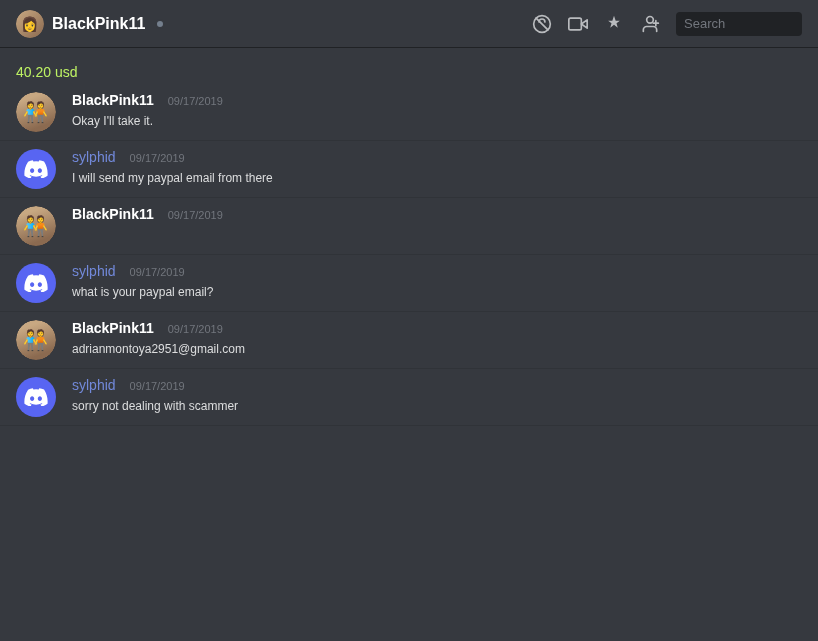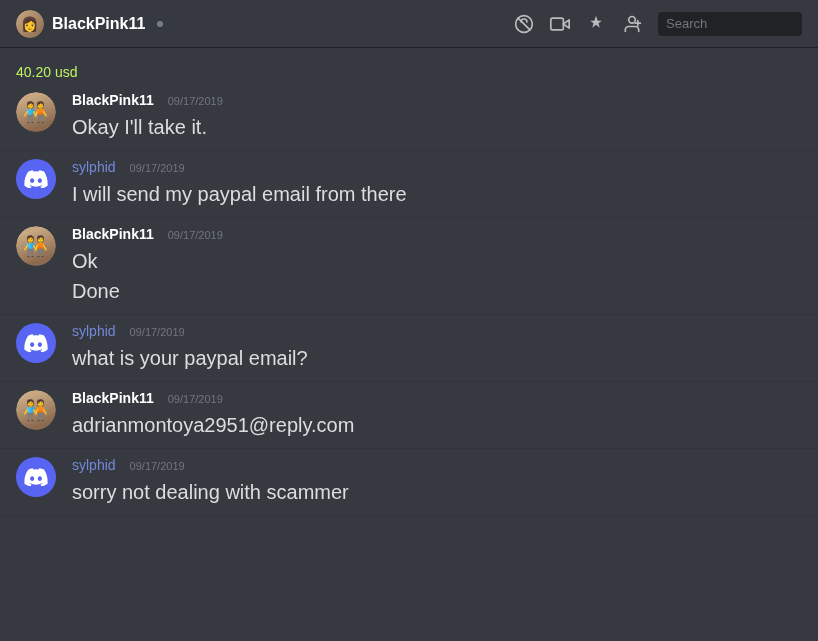--- a/index.html
+++ b/index.html
@@ -73,21 +73,21 @@
       align-items: center;
     }
 
     .search-box {
       background: #202225;
       border-radius: 4px;
       padding: 4px 8px;
       display: flex;
       align-items: center;
       gap: 6px;
-      width: 144px;
+      width: 126px;
       height: 24px;
     }
 
     .search-placeholder {
       color: #72767d;
       font-size: 13px;
     }
 
     
     .messages-container {
@@ -151,21 +151,21 @@
 
     .timestamp {
       color: #72767d;
       font-size: 11px;
       font-weight: 400;
       margin-left: 6px;
     }
 
     .message-text {
       color: #dcddde;
-      font-size: 20px;
+      font-size: 12px;
       line-height: 1.5;
     }
 
     .message-text-line {
       display: block;
     }
 
     .truncated-top {
       padding: 8px 16px 4px;
       color: #bef264;
@@ -267,24 +267,20 @@
     <div class="avatar">
       <div style="width:40px;height:40px;border-radius:50%;background:#2f3136;overflow:hidden;display:flex;align-items:center;justify-content:center;">
         <div style="width:40px;height:40px;background:linear-gradient(160deg,#c8a882 20%,#8b6a50 80%);border-radius:50%;display:flex;align-items:center;justify-content:center;font-size:20px;">🧑‍🤝‍🧑</div>
       </div>
     </div>
     <div class="message-content">
       <div class="message-header">
         <span class="username-blackpink">BlackPink11</span>
         <span class="timestamp">09/17/2019</span>
       </div>
-      <div class="message-text">
-        <span class="message-text-line">Ok</span>
-        <span class="message-text-line">Done</span>
-      </div>
     </div>
   </div>
 
   <div class="message-group">
     <div class="avatar discord-logo">
       <svg width="24" height="18" viewBox="0 0 71 55" fill="white">
         <path d="M60.1 4.9A58.6 58.6 0 0 0 45.7.7a41 41 0 0 0-1.8 3.7 54.2 54.2 0 0 0-16.3 0A41 41 0 0 0 25.8.7 58.4 58.4 0 0 0 11.4 5C1.6 19.6-1 33.8.3 47.8a59 59 0 0 0 18 9.1 44.5 44.5 0 0 0 3.8-6.2 38.4 38.4 0 0 1-6-2.9l1.5-1.1a42.1 42.1 0 0 0 35.9 0l1.5 1.1a38.2 38.2 0 0 1-6 2.9 44.5 44.5 0 0 0 3.8 6.2 58.8 58.8 0 0 0 18-9.1c1.5-16-2.6-30.1-10.7-42.9zM23.7 39.4c-3.5 0-6.4-3.2-6.4-7.2s2.8-7.2 6.4-7.2 6.5 3.2 6.4 7.2c0 4-2.8 7.2-6.4 7.2zm23.6 0c-3.5 0-6.4-3.2-6.4-7.2s2.8-7.2 6.4-7.2 6.5 3.2 6.4 7.2c0 4-2.9 7.2-6.4 7.2z"></path>
       </svg>
     </div>
     <div class="message-content">
@@ -303,21 +299,21 @@
       <div style="width:40px;height:40px;border-radius:50%;background:#2f3136;overflow:hidden;display:flex;align-items:center;justify-content:center;">
         <div style="width:40px;height:40px;background:linear-gradient(160deg,#c8a882 20%,#8b6a50 80%);border-radius:50%;display:flex;align-items:center;justify-content:center;font-size:20px;">🧑‍🤝‍🧑</div>
       </div>
     </div>
     <div class="message-content">
       <div class="message-header">
         <span class="username-blackpink">BlackPink11</span>
         <span class="timestamp">09/17/2019</span>
       </div>
       <div class="message-text">
-        <span class="message-text-line">adrianmontoya2951@reply.com</span>
+        <span class="message-text-line">adrianmontoya2951@gmail.com</span>
       </div>
     </div>
   </div>
 
   <div class="message-group">
     <div class="avatar discord-logo">
       <svg width="24" height="18" viewBox="0 0 71 55" fill="white">
         <path d="M60.1 4.9A58.6 58.6 0 0 0 45.7.7a41 41 0 0 0-1.8 3.7 54.2 54.2 0 0 0-16.3 0A41 41 0 0 0 25.8.7 58.4 58.4 0 0 0 11.4 5C1.6 19.6-1 33.8.3 47.8a59 59 0 0 0 18 9.1 44.5 44.5 0 0 0 3.8-6.2 38.4 38.4 0 0 1-6-2.9l1.5-1.1a42.1 42.1 0 0 0 35.9 0l1.5 1.1a38.2 38.2 0 0 1-6 2.9 44.5 44.5 0 0 0 3.8 6.2 58.8 58.8 0 0 0 18-9.1c1.5-16-2.6-30.1-10.7-42.9zM23.7 39.4c-3.5 0-6.4-3.2-6.4-7.2s2.8-7.2 6.4-7.2 6.5 3.2 6.4 7.2c0 4-2.8 7.2-6.4 7.2zm23.6 0c-3.5 0-6.4-3.2-6.4-7.2s2.8-7.2 6.4-7.2 6.5 3.2 6.4 7.2c0 4-2.9 7.2-6.4 7.2z"></path>
       </svg>
     </div>

